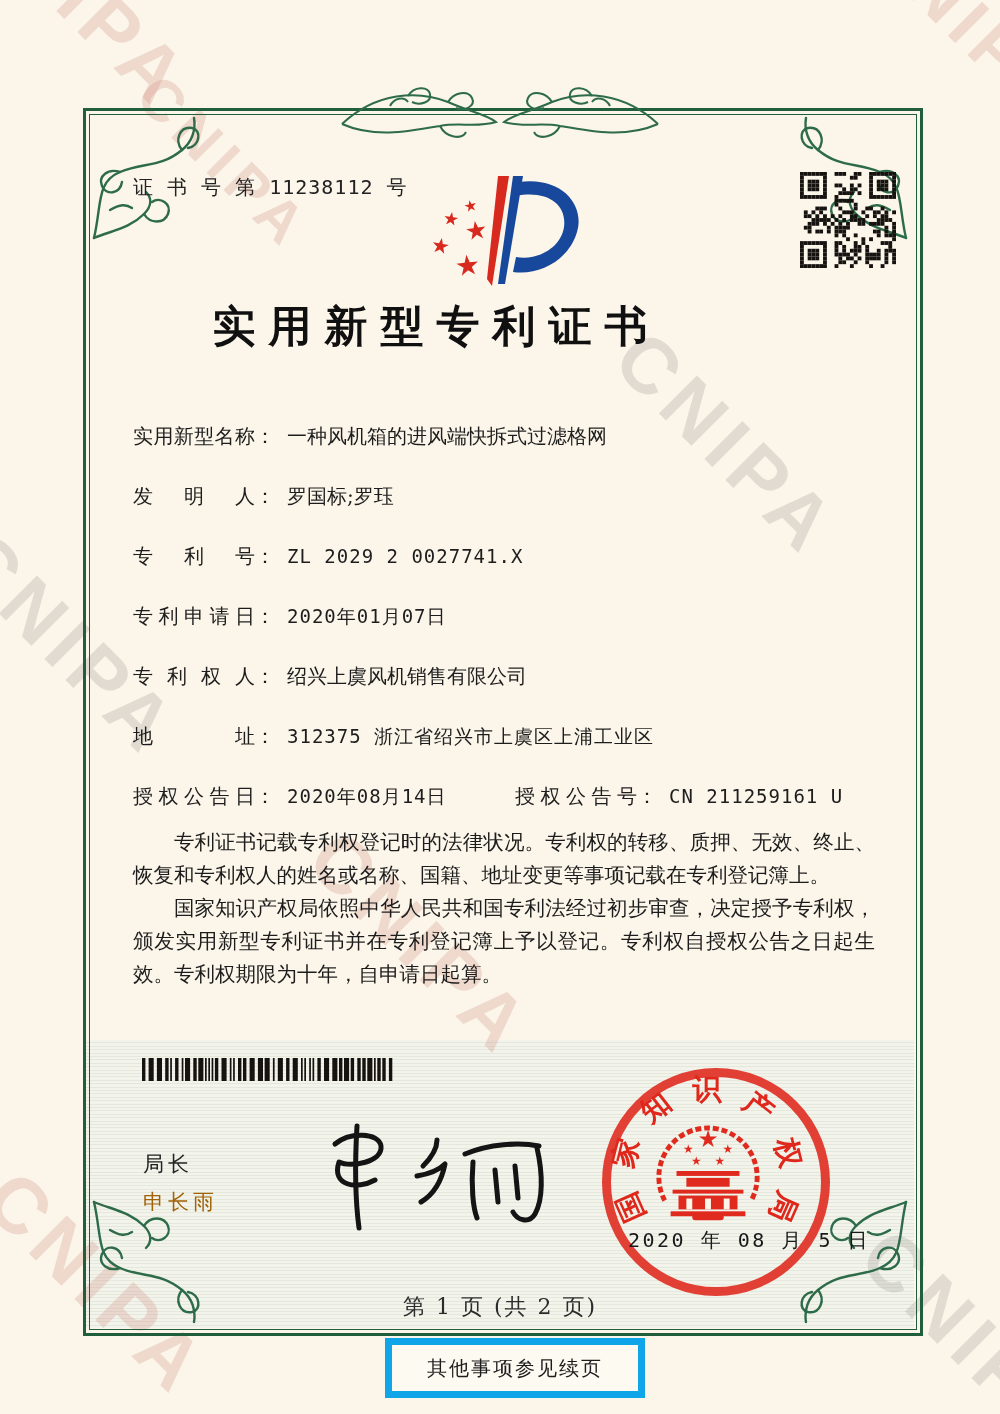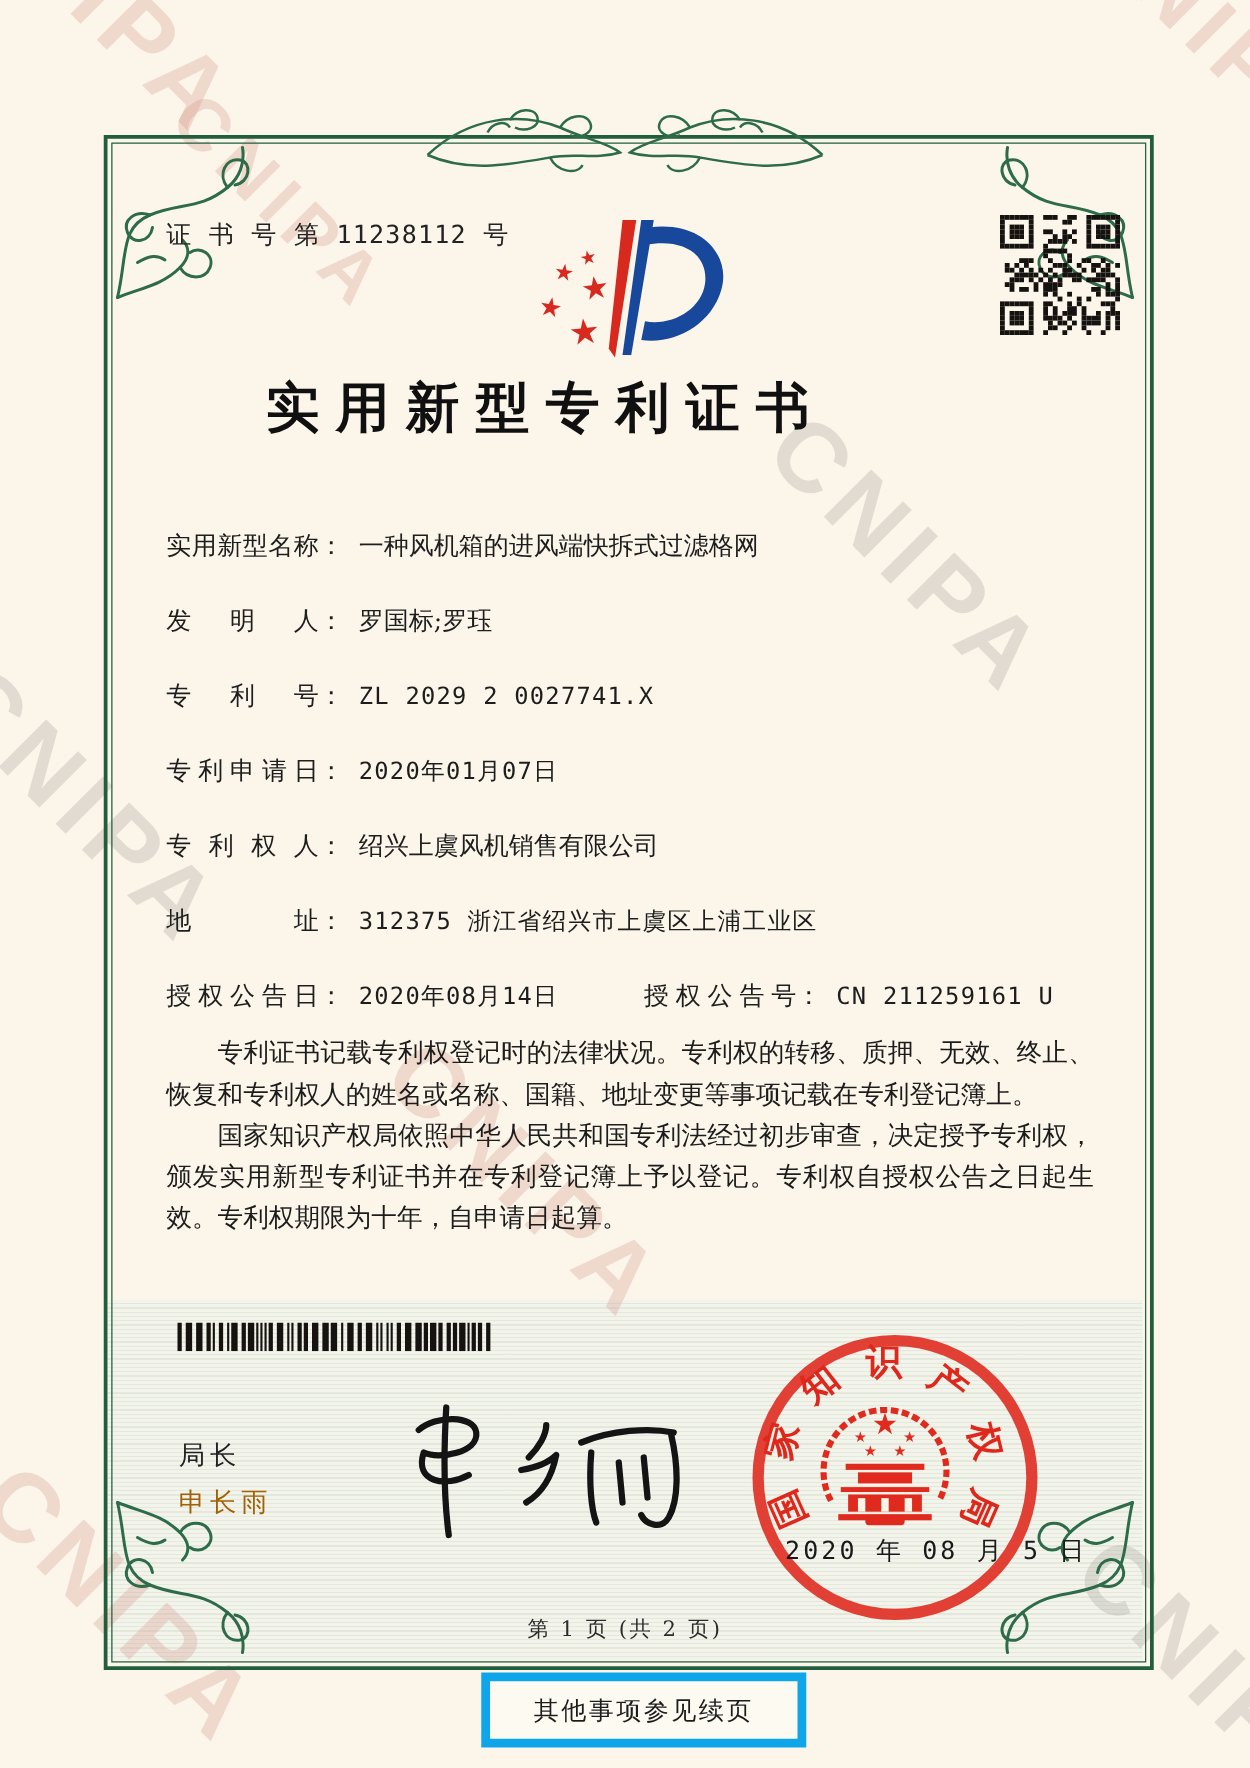--- a/index.html
+++ b/index.html
@@ -56,21 +56,21 @@
   .sig{left:305px;top:1120px;z-index:4;}
   .seal-ring{left:602px;top:1068px;width:210px;height:210px;z-index:5;border-radius:50%;
              border:9px solid rgba(223,39,27,.88);}
   .seal-chars{left:602px;top:1068px;width:210px;height:210px;z-index:5;}
   .schar{position:absolute;left:50%;top:50%;width:32px;height:32px;margin:-16px;
          display:flex;align-items:center;justify-content:center;font-size:29px;
          font-weight:bold;color:#df271b;}
   .emblem{left:649px;top:1112px;z-index:5;}
   .seal-date{left:628px;top:1227px;z-index:6;font-size:20px;letter-spacing:2.5px;color:#191919;
              font-family:"DejaVu Sans Mono","DejaVu Serif",serif;}
-  .pageinfo{left:83px;top:1292px;width:834px;text-align:center;z-index:4;font-size:17px;
+  .pageinfo{left:83px;top:1292px;width:834px;text-align:center;z-index:4;font-size:22px;
             letter-spacing:2px;color:#2b2b2b;}
   .notebox{left:385px;top:1338px;width:246px;height:46px;z-index:4;background:#fdfaf2;
            border:7px solid #0ea5e9;display:flex;align-items:center;justify-content:center;
            font-size:20px;letter-spacing:2px;color:#1c1c1c;}
 </style>
 </head>
 <body>
 
 <svg width="0" height="0" style="position:absolute">
   <defs>

